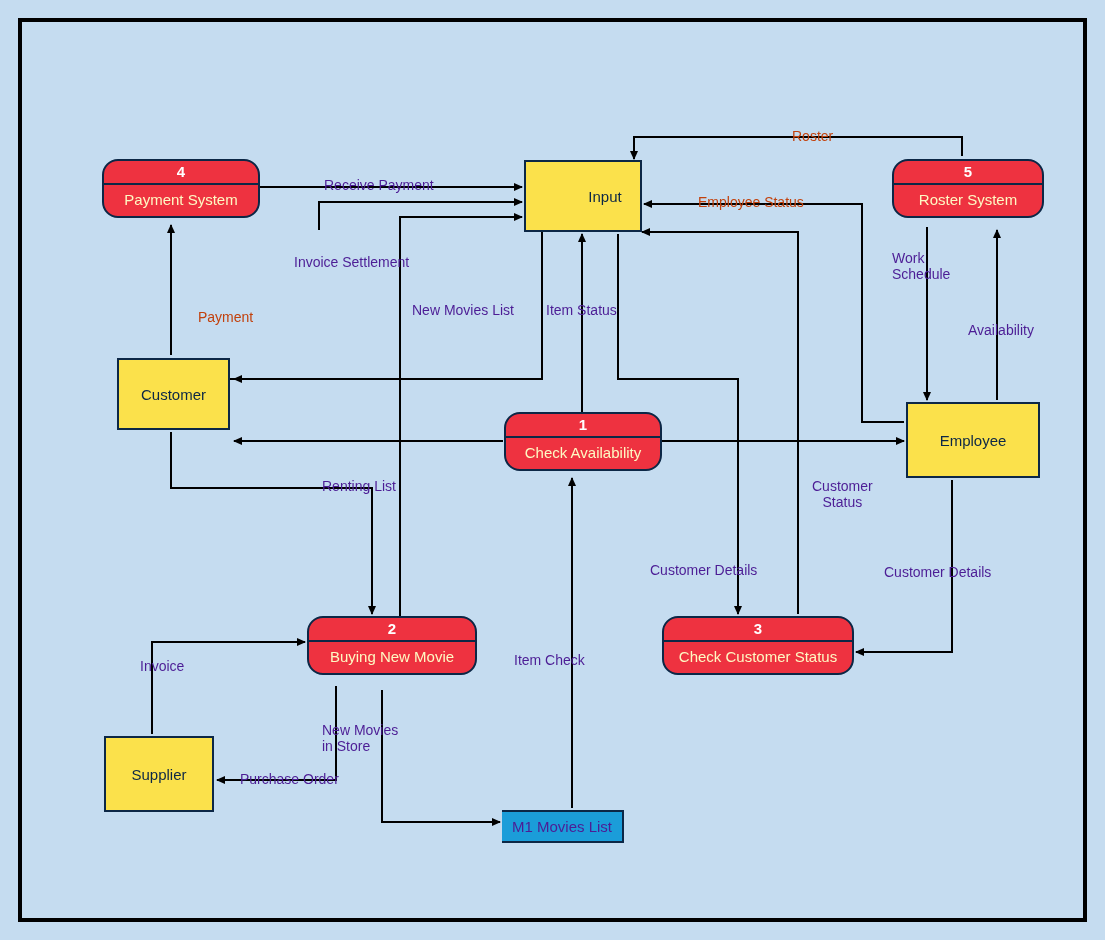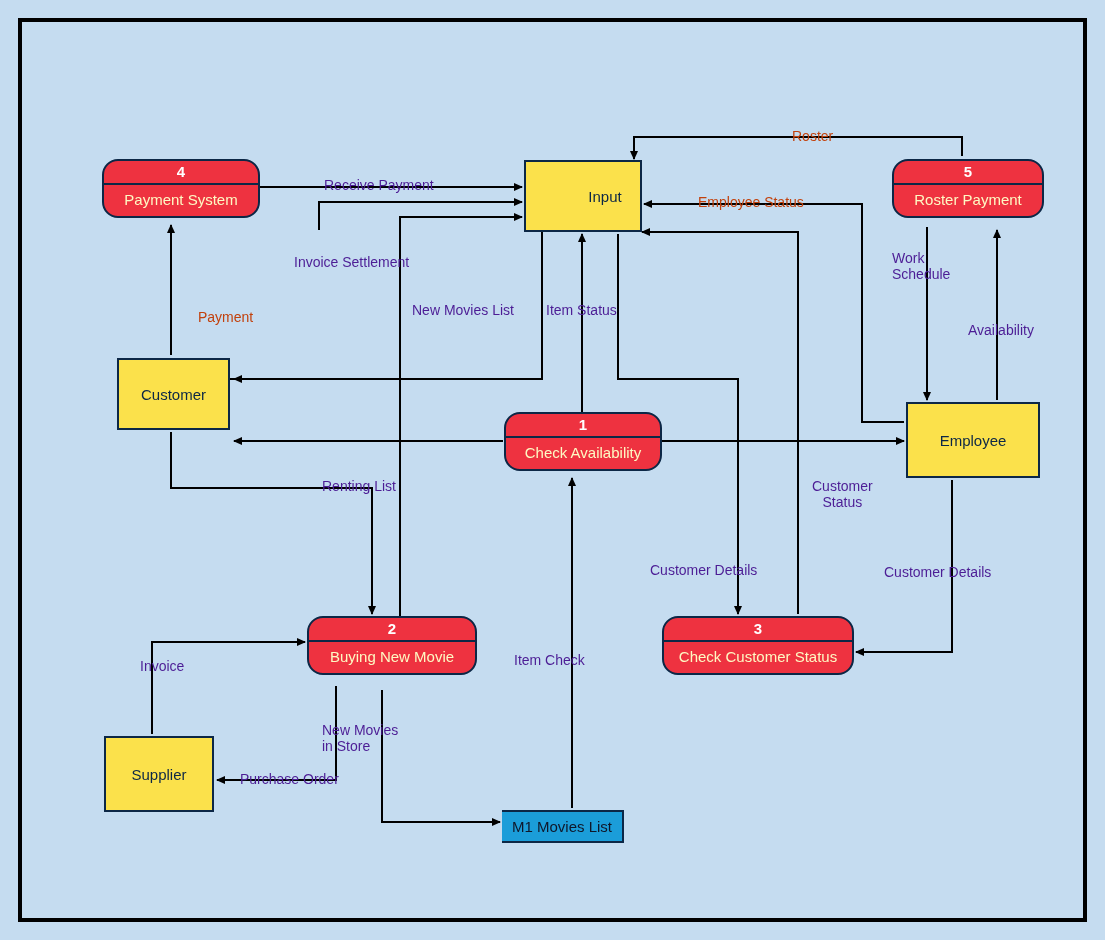--- a/index.html
+++ b/index.html
@@ -53,21 +53,21 @@
     background: #fbe14b;
     border: 2.5px solid #0c2746;
     color: #0c2746;
     text-align: center;
     font-weight: 500;
   }
   .store {
     background: #1b9dd9;
     border: 2.5px solid #0c2746;
     border-left: none;
-    color: #0f172a;
+    color: #4c1d95;
     text-align: left;
     font-weight: 500;
     padding: 6px 10px;
   }
   .edge-label {
     position: absolute;
     font-size: 14px;
     color: #4c1d95;
     background: transparent;
     white-space: nowrap;
@@ -132,21 +132,21 @@
     </g>
   </svg>
 
   <div class="node process" style="left:80px; top:137px; width:158px;">
     <div class="num">4</div>
     <div class="title">Payment System</div>
   </div>
 
   <div class="node process" style="left:870px; top:137px; width:152px;">
     <div class="num">5</div>
-    <div class="title">Roster Payment</div>
+    <div class="title">Roster System</div>
   </div>
 
   <div class="node entity" style="left:502px; top:138px; width:118px; height:72px;padding-left:44px;">
     <span>Input</span>
   </div>
 
   <div class="node entity" style="left:95px; top:336px; width:113px; height:72px;">
     <span>Customer</span>
   </div>
 

